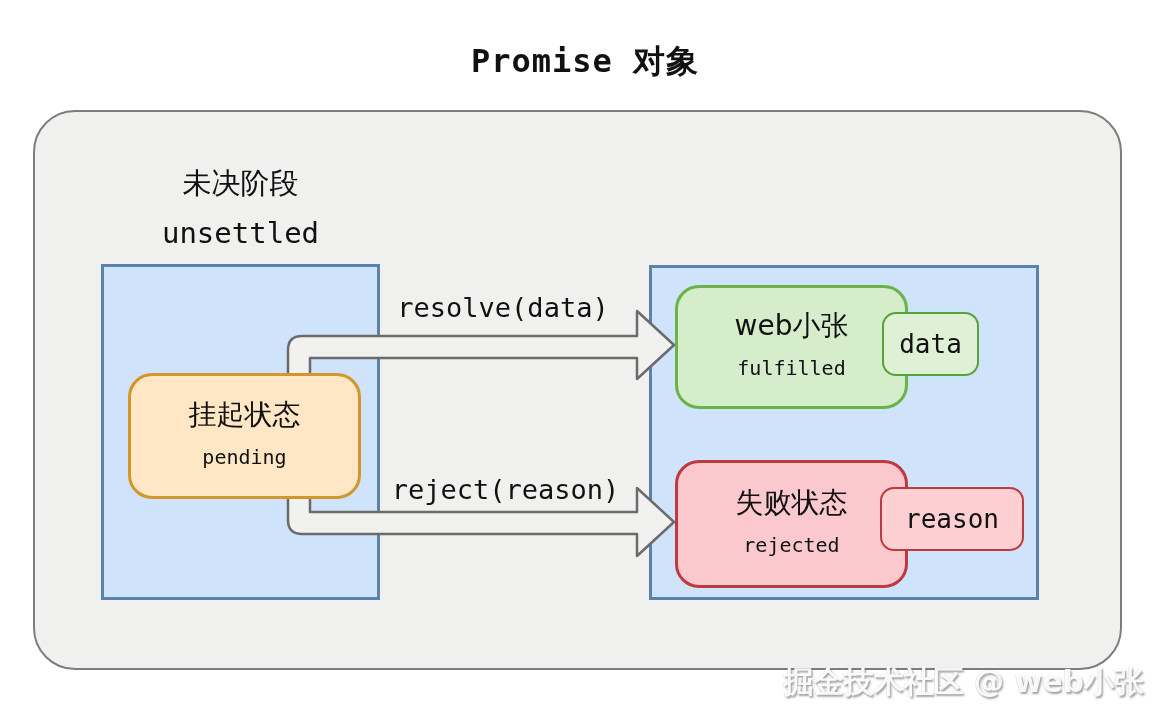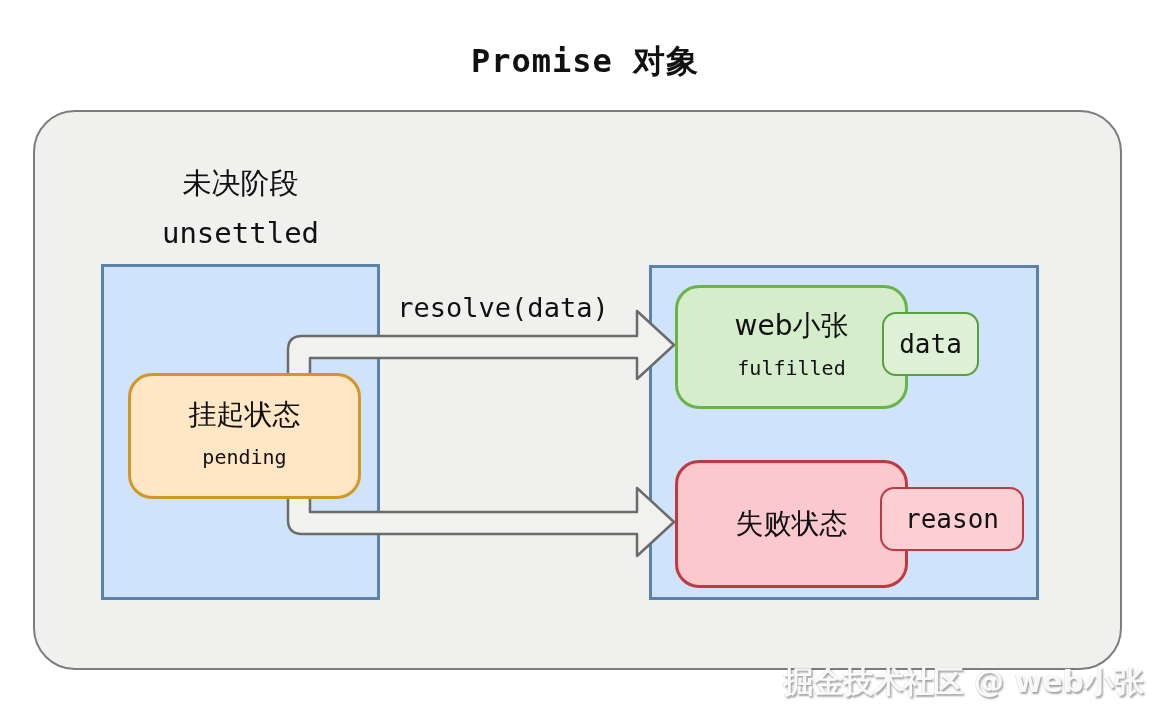--- a/index.html
+++ b/index.html
@@ -160,33 +160,35 @@
 
   <div class="abs panel" style="left:101px; top:264px; width:273px; height:330px;"></div>
   <div class="abs panel" style="left:649px; top:265px; width:384px; height:329px;"></div>
 
   <svg class="abs arrow-layer" viewBox="0 0 1170 712">
     <path d="M 288 382 L 288 350 Q 288 336 302 336 L 637 336 L 637 311 L 674 345 L 637 379 L 637 358 L 310 358 L 310 382 Z" fill="#f1f1ef" stroke="#6b6b6b" stroke-width="2.5" stroke-linejoin="round"></path>
     <path d="M 310 484 L 310 512 L 637 512 L 637 488 L 674 522 L 637 556 L 637 534 L 302 534 Q 288 534 288 520 L 288 484 Z" fill="#f1f1ef" stroke="#6b6b6b" stroke-width="2.5" stroke-linejoin="round"></path>
   </svg>
 
   <div class="abs arrow-label" style="left:383px; top:292px; width:240px;">resolve(data)</div>
+  <div class="abs arrow-label" style="left:383px; top:474px; width:245px;">reject(reason)</div>
 
   <div class="abs state-box pending-box">
     <div class="zh">挂起状态</div>
     <div class="en">pending</div>
   </div>
 
   <div class="abs state-box fulfilled-box">
     <div class="zh">web小张</div>
     <div class="en">fulfilled</div>
   </div>
 
   <div class="abs state-box rejected-box">
     <div class="zh">失败状态</div>
+    <div class="en">rejected</div>
   </div>
 
   <div class="abs tag-box data-tag">data</div>
   <div class="abs tag-box reason-tag">reason</div>
 
   <div class="abs watermark">掘金技术社区 @ web小张</div>
 
 </div>
 
 </body></html>

